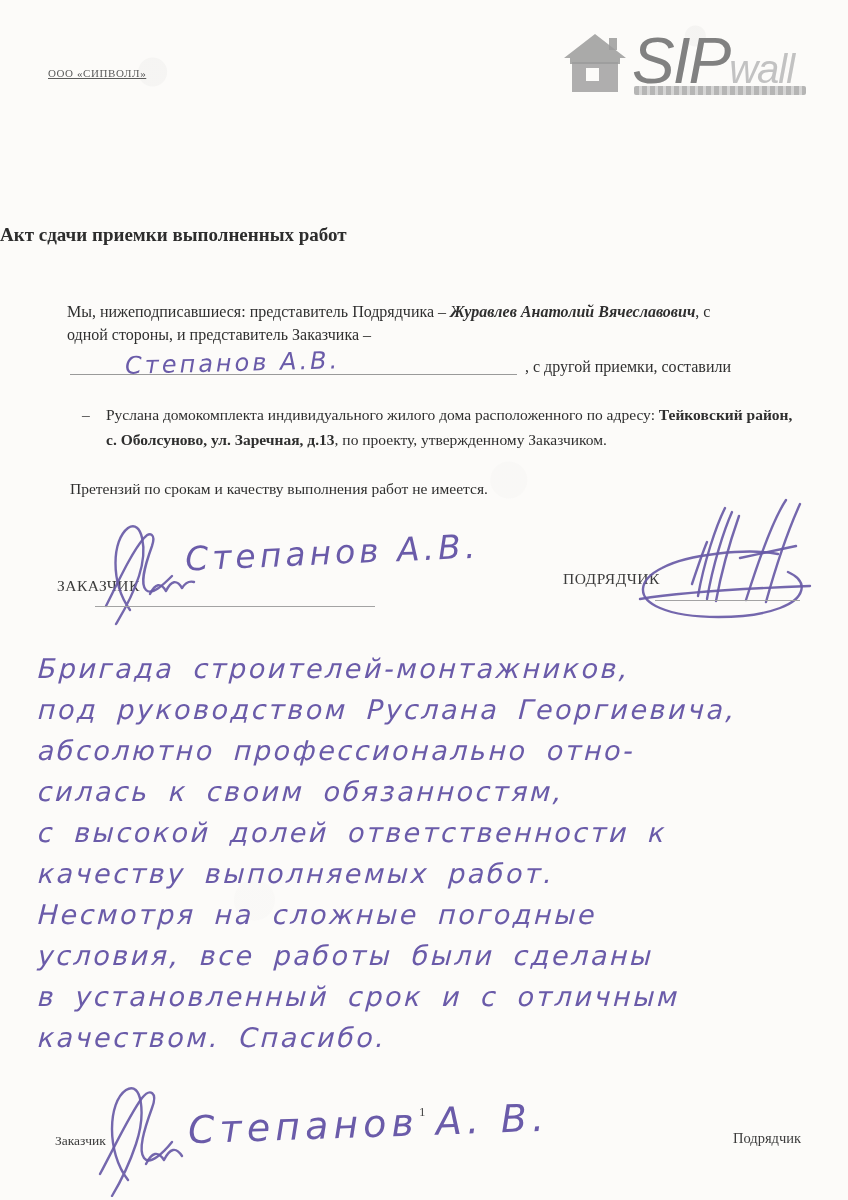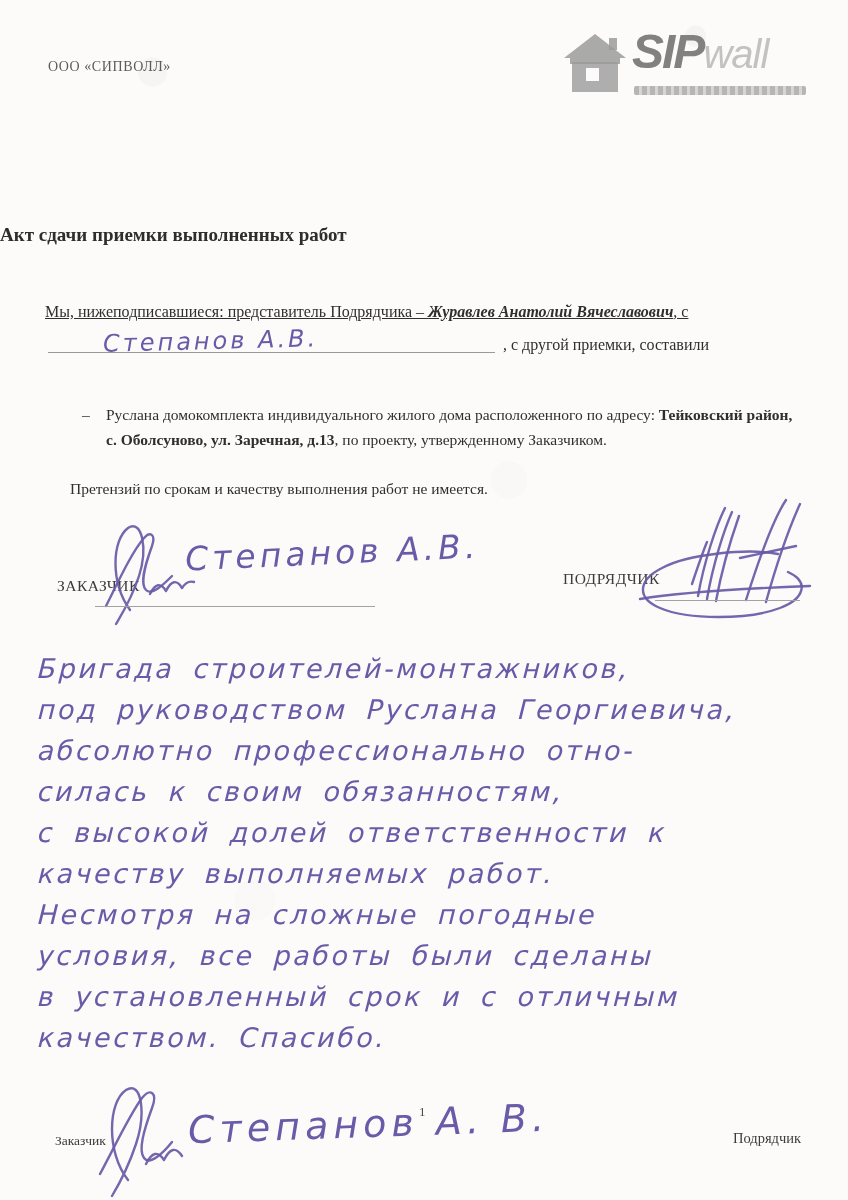--- a/index.html
+++ b/index.html
@@ -11,39 +11,39 @@
     background-image:
       radial-gradient(circle at 18% 6%, rgba(190,190,190,.10) 0 14px, transparent 15px),
       radial-gradient(circle at 82% 3%, rgba(190,190,190,.12) 0 10px, transparent 11px),
       radial-gradient(circle at 60% 40%, rgba(200,200,200,.06) 0 18px, transparent 19px),
       radial-gradient(circle at 30% 75%, rgba(200,200,200,.05) 0 20px, transparent 21px);
     font-family:"Liberation Serif", serif;
     color:#2f2f2f;
     overflow:hidden;
   }
   .company{
-    position:absolute;left:48px;top:59px;
-    font-size:14px;letter-spacing:.6px;color:#5b5b5b;
+    position:absolute;left:48px;top:67px;
+    font-size:11px;letter-spacing:.6px;color:#5b5b5b;text-decoration:underline;
   }
   
   .logo{position:absolute;left:560px;top:28px;width:258px;height:72px;}
   .logo .house{position:absolute;left:2px;top:4px;}
   .logo .brand{position:absolute;left:72px;top:-4px;white-space:nowrap;font-style:italic;}
-  .logo .brand .sip{font-family:"Liberation Sans",sans-serif;font-weight:bold;font-size:48px;color:#818181;letter-spacing:-2px;}
+  .logo .brand .sip{font-family:"Liberation Sans",sans-serif;font-weight:normal;font-size:64px;color:#818181;letter-spacing:-2px;}
   .logo .brand .wall{font-family:"Liberation Sans",sans-serif;font-weight:normal;font-size:40px;color:#c2c2c2;letter-spacing:-1px;}
   .logo .tagline{
     position:absolute;left:74px;top:58px;width:172px;height:9px;border-radius:2px;
     background:repeating-linear-gradient(90deg,#a9a9a9 0 5px,#cfcfcf 5px 8px);
     opacity:.85;
   }
   
   .title{position:absolute;left:0;top:220px;width:100%;text-align:left;
     font-weight:bold;font-size:19px;line-height:1.55;color:#2d2d2d;}
   
-  .intro{position:absolute;left:45px;top:301px;width:742px;font-size:16px;line-height:1.42;text-decoration:underline;}
+  .intro{position:absolute;left:67px;top:301px;width:742px;font-size:16px;line-height:1.42;}
   .bold-italic{font-weight:bold;font-style:italic;}
   .hand-row{position:relative;height:34px;margin:2px 0 1px 0;}
   .hand-line{
     position:absolute;left:3px;top:26px;width:447px;
     border-bottom:1.2px solid #9a9a9a;
   }
   .hand-name{
     position:absolute;left:58px;top:-2px;
     font-family:"DejaVu Sans",sans-serif;font-style:italic;
     font-size:24px;letter-spacing:3px;color:#6a5ba9;
@@ -92,20 +92,21 @@
     <div class="brand"><span class="sip">SIP</span><span class="wall">wall</span></div>
     <div class="tagline"></div>
   </div>
 
   <div class="title">
     <div>Акт сдачи приемки выполненных работ</div>
   </div>
 
   <div class="intro">
     <div><span>Мы, нижеподписавшиеся: представитель Подрядчика – </span><span class="bold-italic">Журавлев Анатолий Вячеславович</span><span>, с</span></div>
+    <div>одной стороны, и представитель Заказчика –</div>
     <div class="hand-row">
       <span class="hand-line"></span>
       <span class="hand-name">Степанов А.В.</span>
       <span class="after">, с другой приемки, составили</span>
     </div>
   </div>
 
   <div class="work-item">
     <span class="marker">–</span><span>Руслана домокомплекта индивидуального жилого дома расположенного по адресу: </span><b>Тейковский район, с. Оболсуново, ул. Заречная, д.13</b><span>, по проекту, утвержденному Заказчиком.</span>
   </div>

